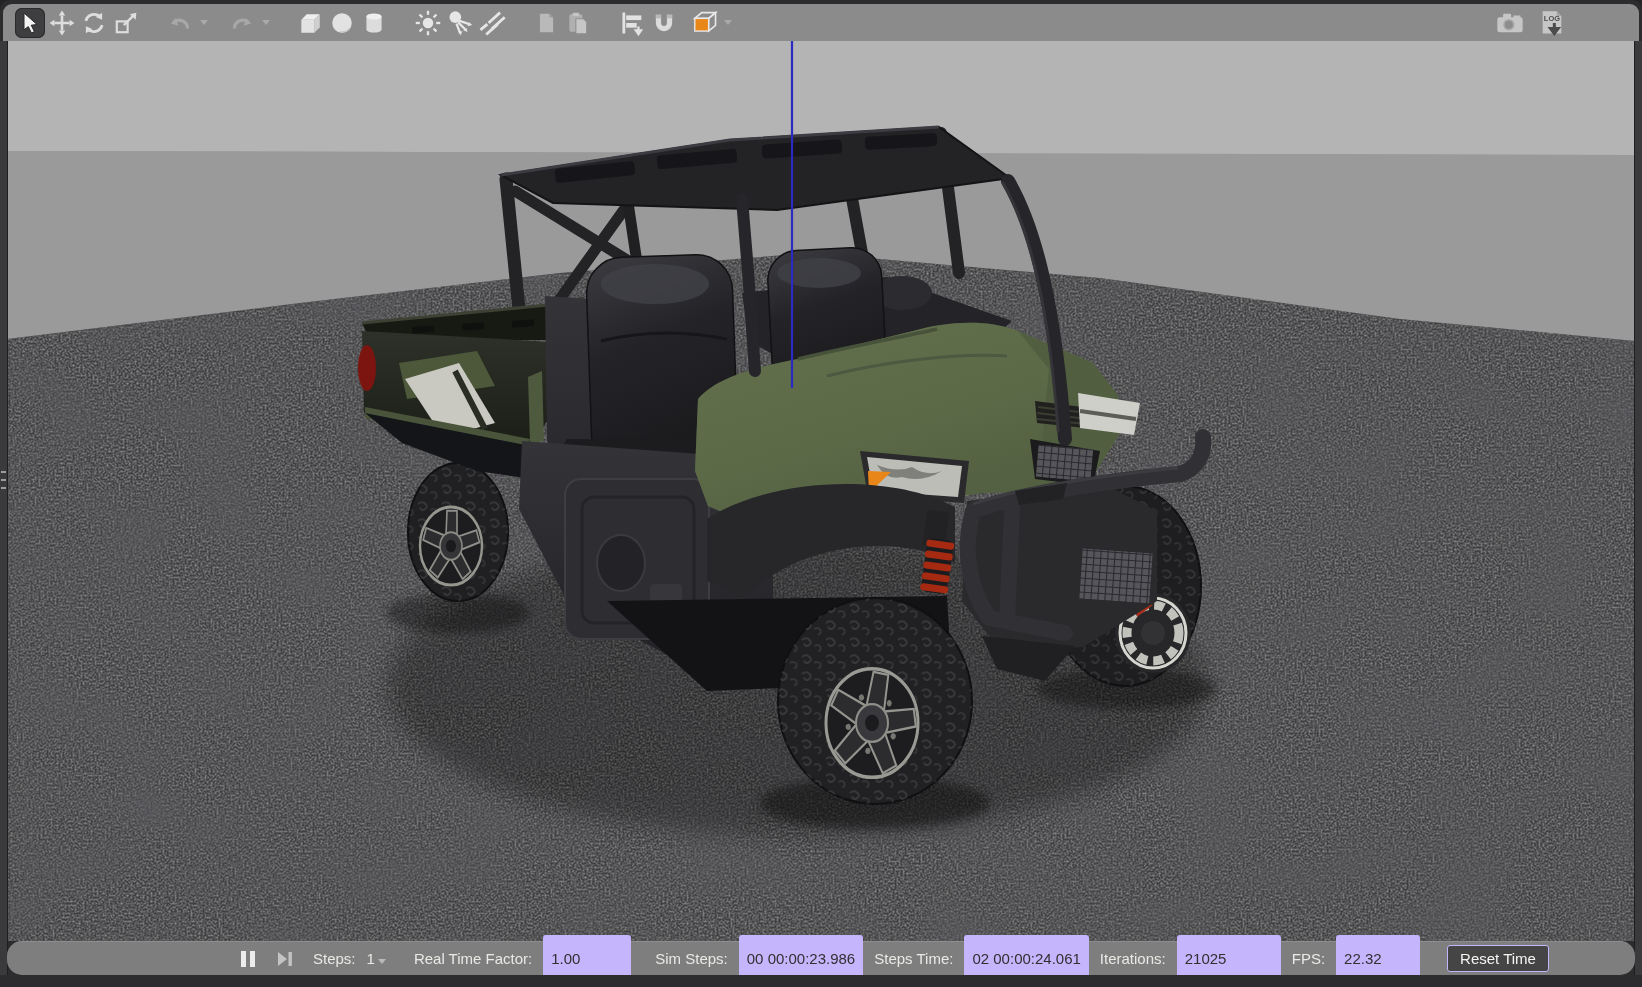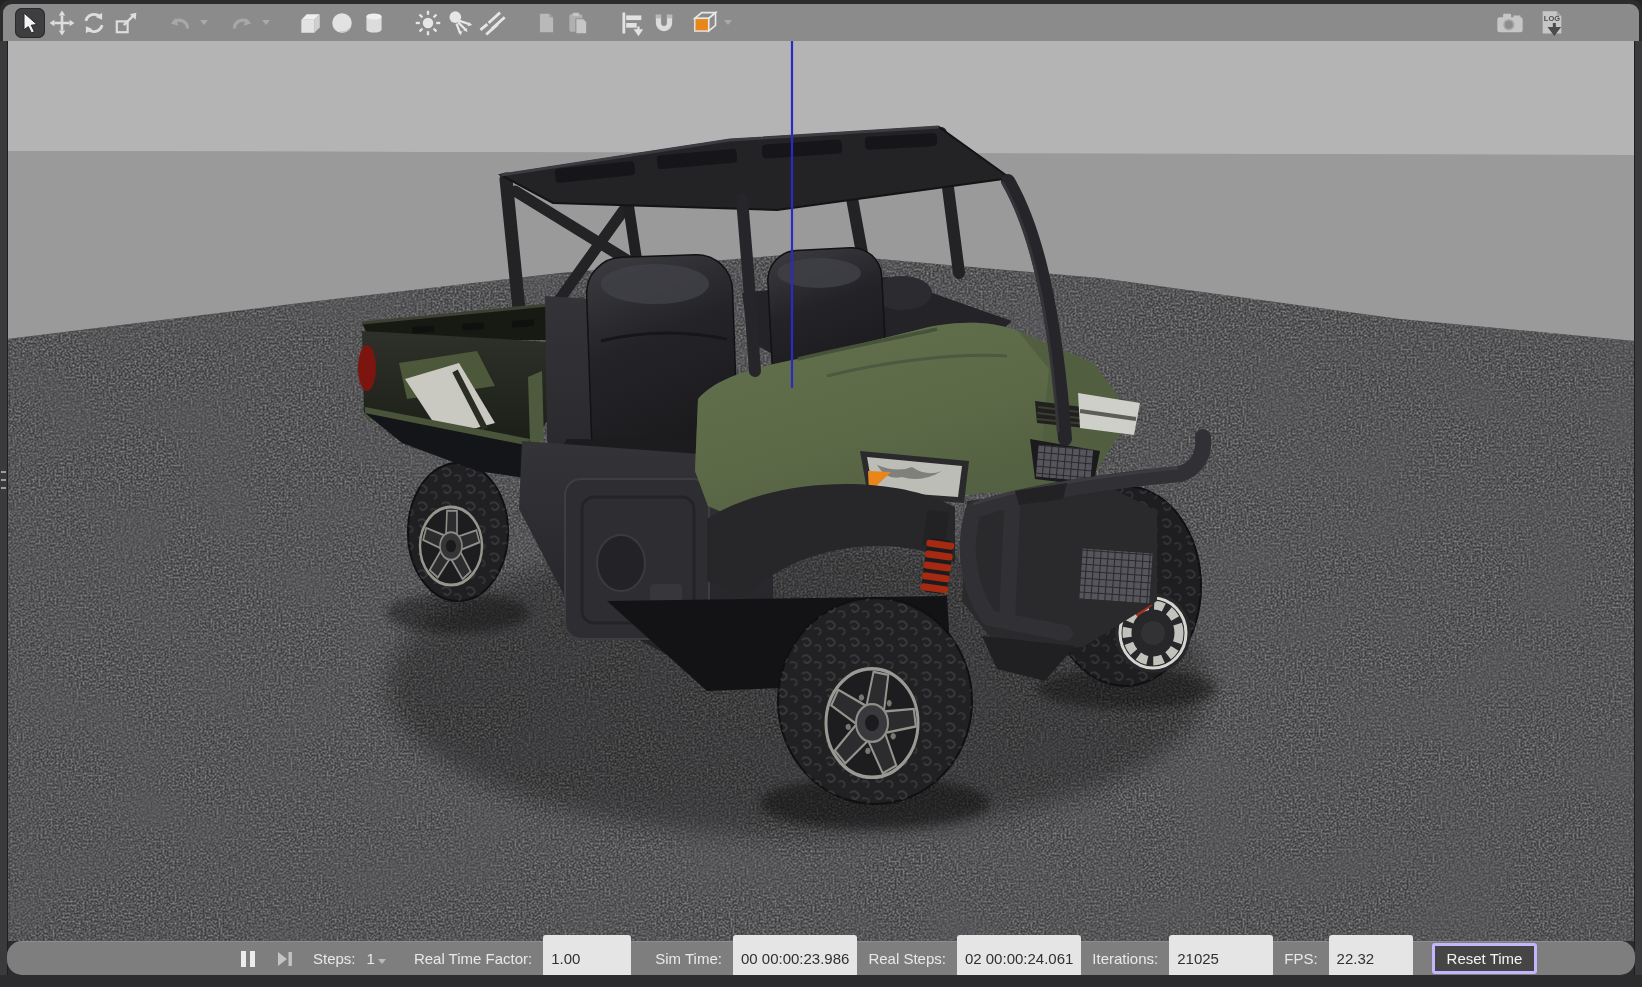--- a/index.html
+++ b/index.html
@@ -20,28 +20,28 @@
   .viewport svg{display:block;width:100%;height:100%;}
   .frame-left{position:absolute;top:41px;bottom:0;left:0;width:7px;background:#3a3a3c;border-right:1px solid #1e1e1e;}
   .frame-right{position:absolute;top:41px;bottom:0;right:0;width:7px;background:#3a3a3c;border-left:1px solid #1e1e1e;}
   .splitter{position:absolute;left:1px;top:468px;width:5px;height:26px;
             background:repeating-linear-gradient(#3a3a3c 0 3px,#9c9c9c 3px 5px,#3a3a3c 5px 8px);}
   
   .statusbar{position:absolute;left:7px;right:7px;bottom:12px;height:34px;background:#7e7e7e;
              display:flex;align-items:center;padding-left:234px;box-sizing:border-box;gap:11px;
              font-size:15px;color:#e9e9e5;border-top:1px solid #8d8d8d;border-radius:15px;}
   .sb-label{white-space:nowrap;}
-  .sb-field{background:#e5e5e5;color:#303030;border-radius:3px;padding:15px 8px;white-space:nowrap;}
+  .sb-field{background:#c4b5fd;color:#303030;border-radius:3px;padding:15px 8px;white-space:nowrap;}
   .pausebtn{display:flex;gap:4px;border:none;background:transparent;padding:0;margin-right:10px;}
   .pausebtn i{display:block;width:5px;height:16px;background:#ececec;}
   .stepbtn{border:none;background:transparent;padding:0;margin-right:8px;display:flex;align-items:center;}
   .steps-caret{width:0;height:0;border-left:4px solid transparent;border-right:4px solid transparent;
                border-top:5px solid #b9b9b9;margin-left:3px;margin-top:4px;display:inline-block;}
-  .resetbtn{background:#454545;color:#f5f5f2;border:3px solid #c4b5fd;border-radius:3px;
-            padding:4px 12px;font-size:15px;margin-left:8px;font-family:"Liberation Sans",sans-serif;}
+  .resetbtn{background:#454545;color:#f5f5f2;border:1px solid #c4b5fd;border-radius:3px;
+            padding:4px 12px;font-size:15px;margin-left:16px;font-family:"Liberation Sans",sans-serif;}
   .bottomframe{position:absolute;left:0;right:0;bottom:0;height:12px;background:#2c2c2e;}
   .ic{display:block;}
 </style>
 </head>
 <body>
 
 <div class="app">
 
   <div class="toolbar">
 
@@ -514,23 +514,23 @@
         <path d="M2,2 L11,9 L2,16 Z" fill="#c3c3c3"></path>
           <rect x="12.5" y="2" width="3.4" height="14" fill="#c3c3c3"></rect>
       </svg>
     </button>
     <span class="sb-label">Steps:</span>
     <span><span>1</span><span class="steps-caret"></span></span>
     <span style="width:6px"></span>
     <span class="sb-label">Real Time Factor:</span>
     <span class="sb-field" style="width:72px">1.00</span>
     <span style="width:2px"></span>
-    <span class="sb-label">Sim Time:</span>
+    <span class="sb-label">Sim Steps:</span>
     <span class="sb-field">00 00:00:23.986</span>
-    <span class="sb-label">Real Steps:</span>
+    <span class="sb-label">Steps Time:</span>
     <span class="sb-field">02 00:00:24.061</span>
     <span class="sb-label">Iterations:</span>
     <span class="sb-field" style="width:88px">21025</span>
     <span class="sb-label">FPS:</span>
     <span class="sb-field" style="width:68px">22.32</span>
     <button class="resetbtn">Reset Time</button>
   </div>
   <div class="bottomframe"></div>
 </div>
 

